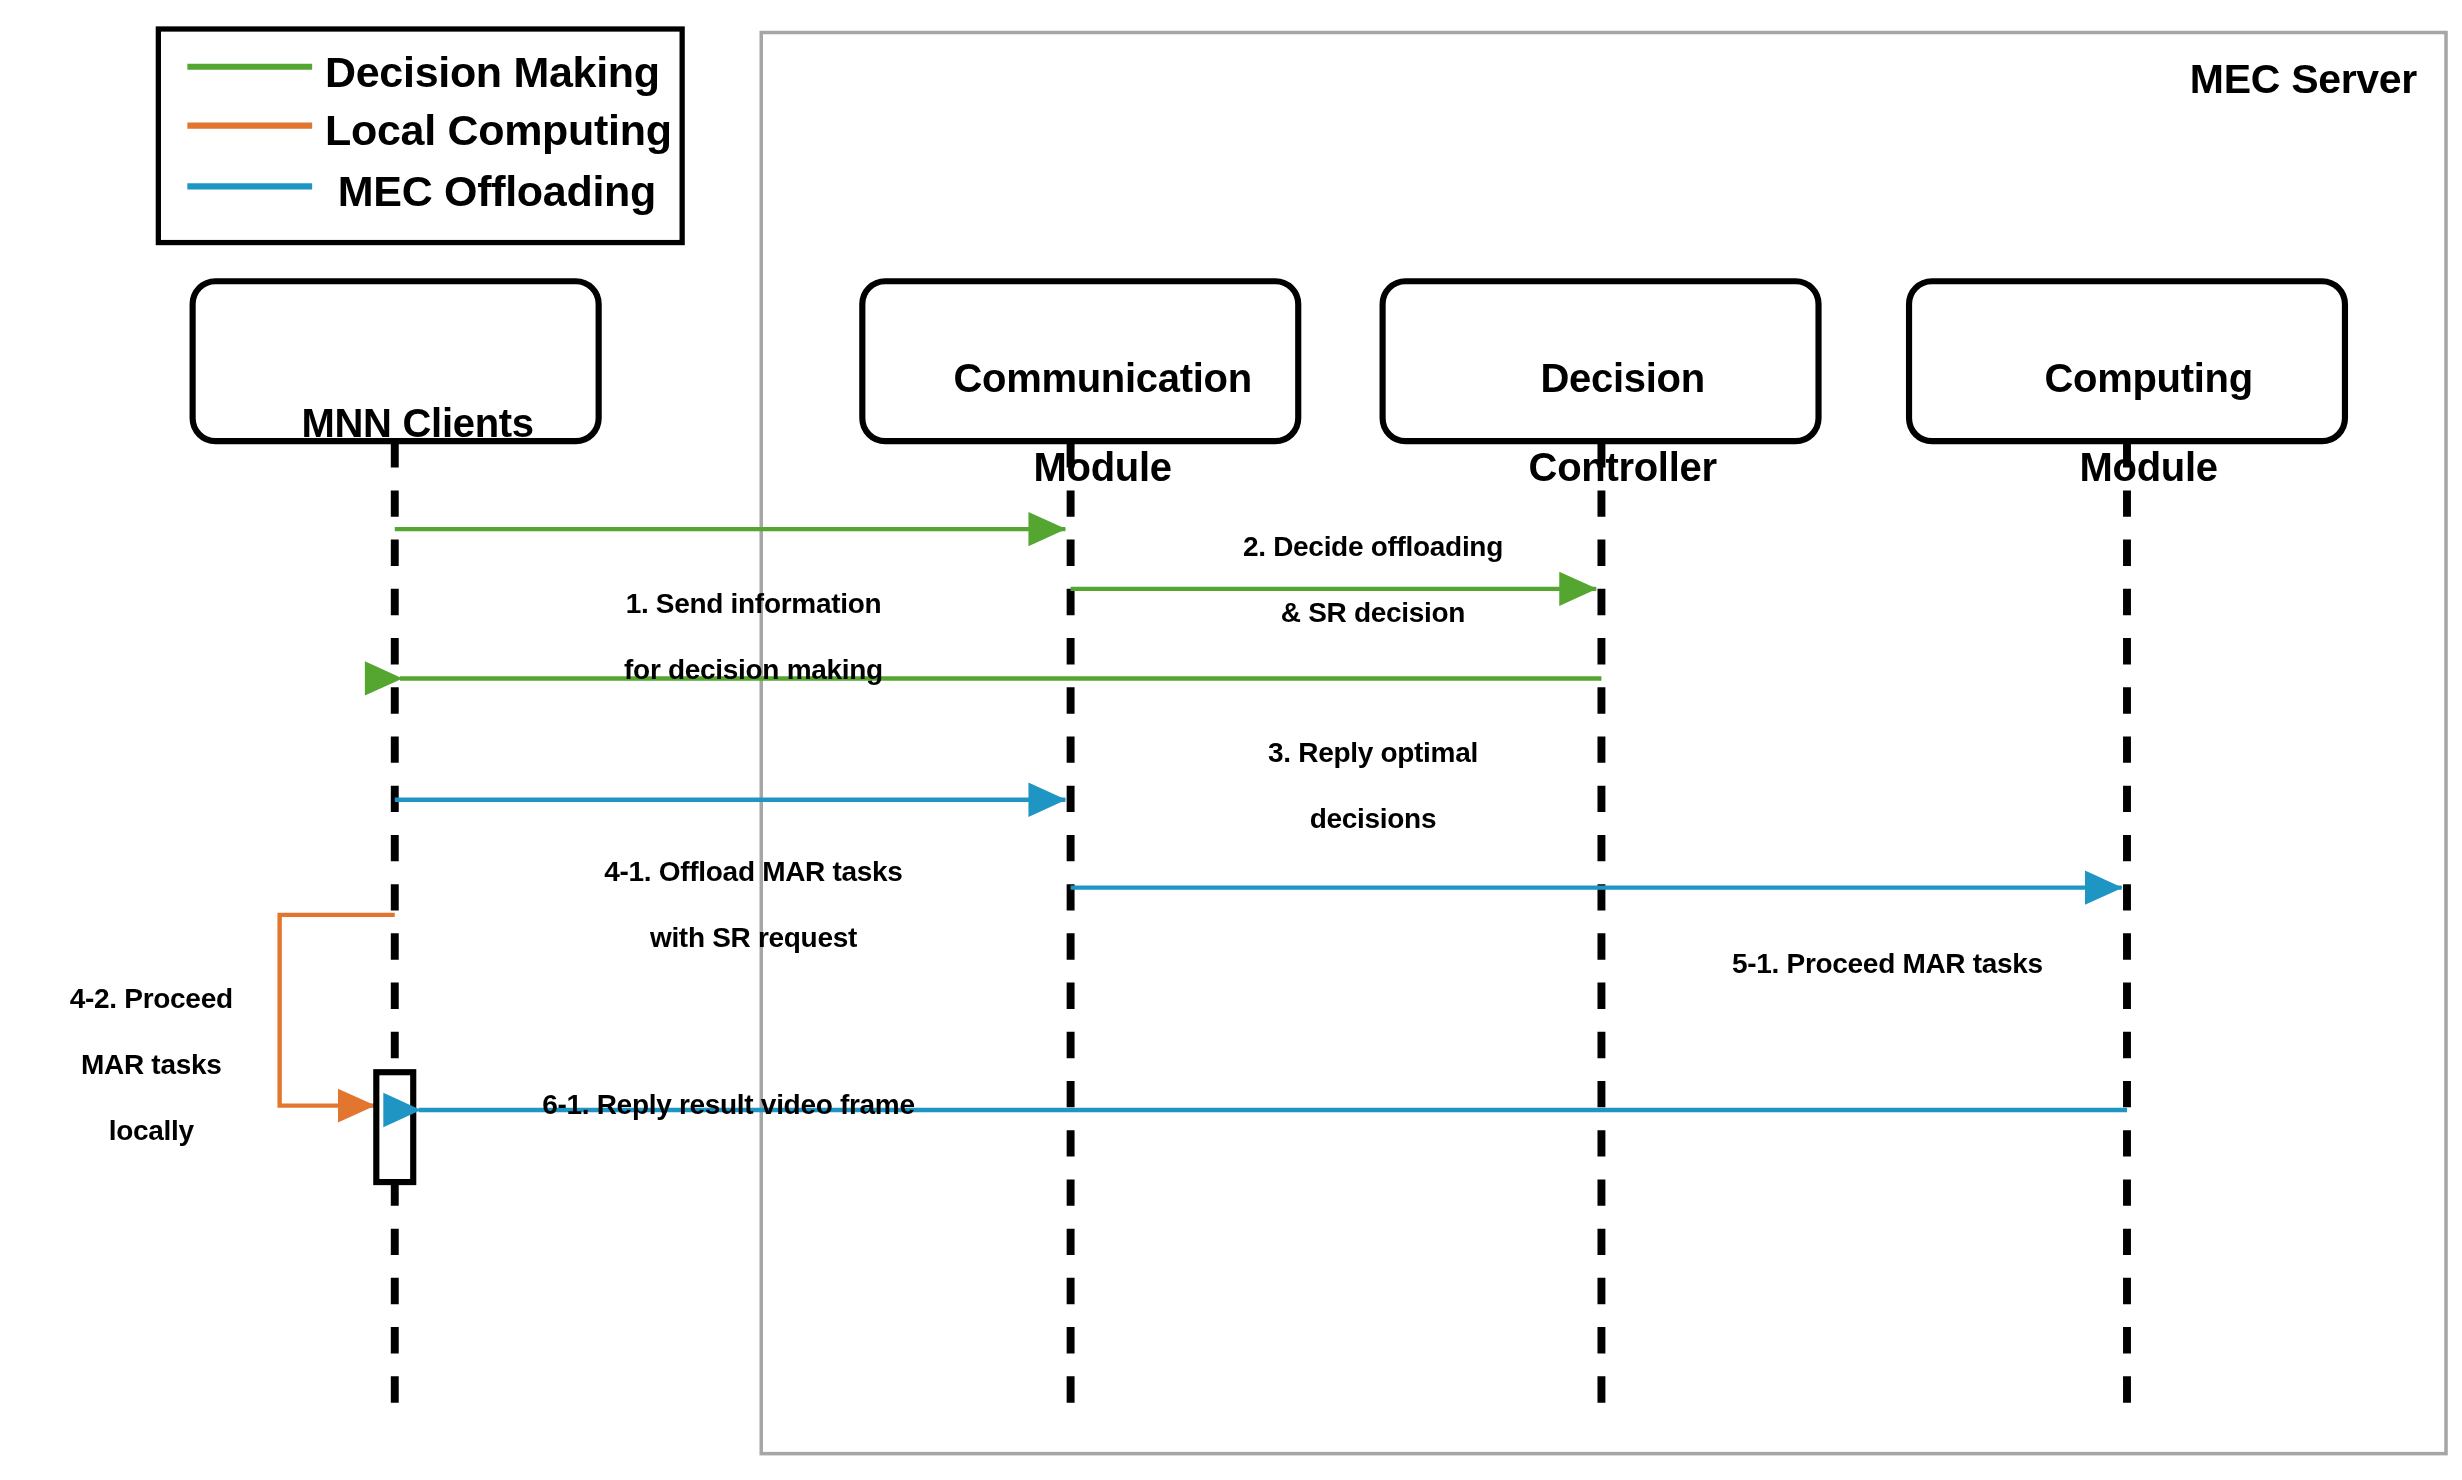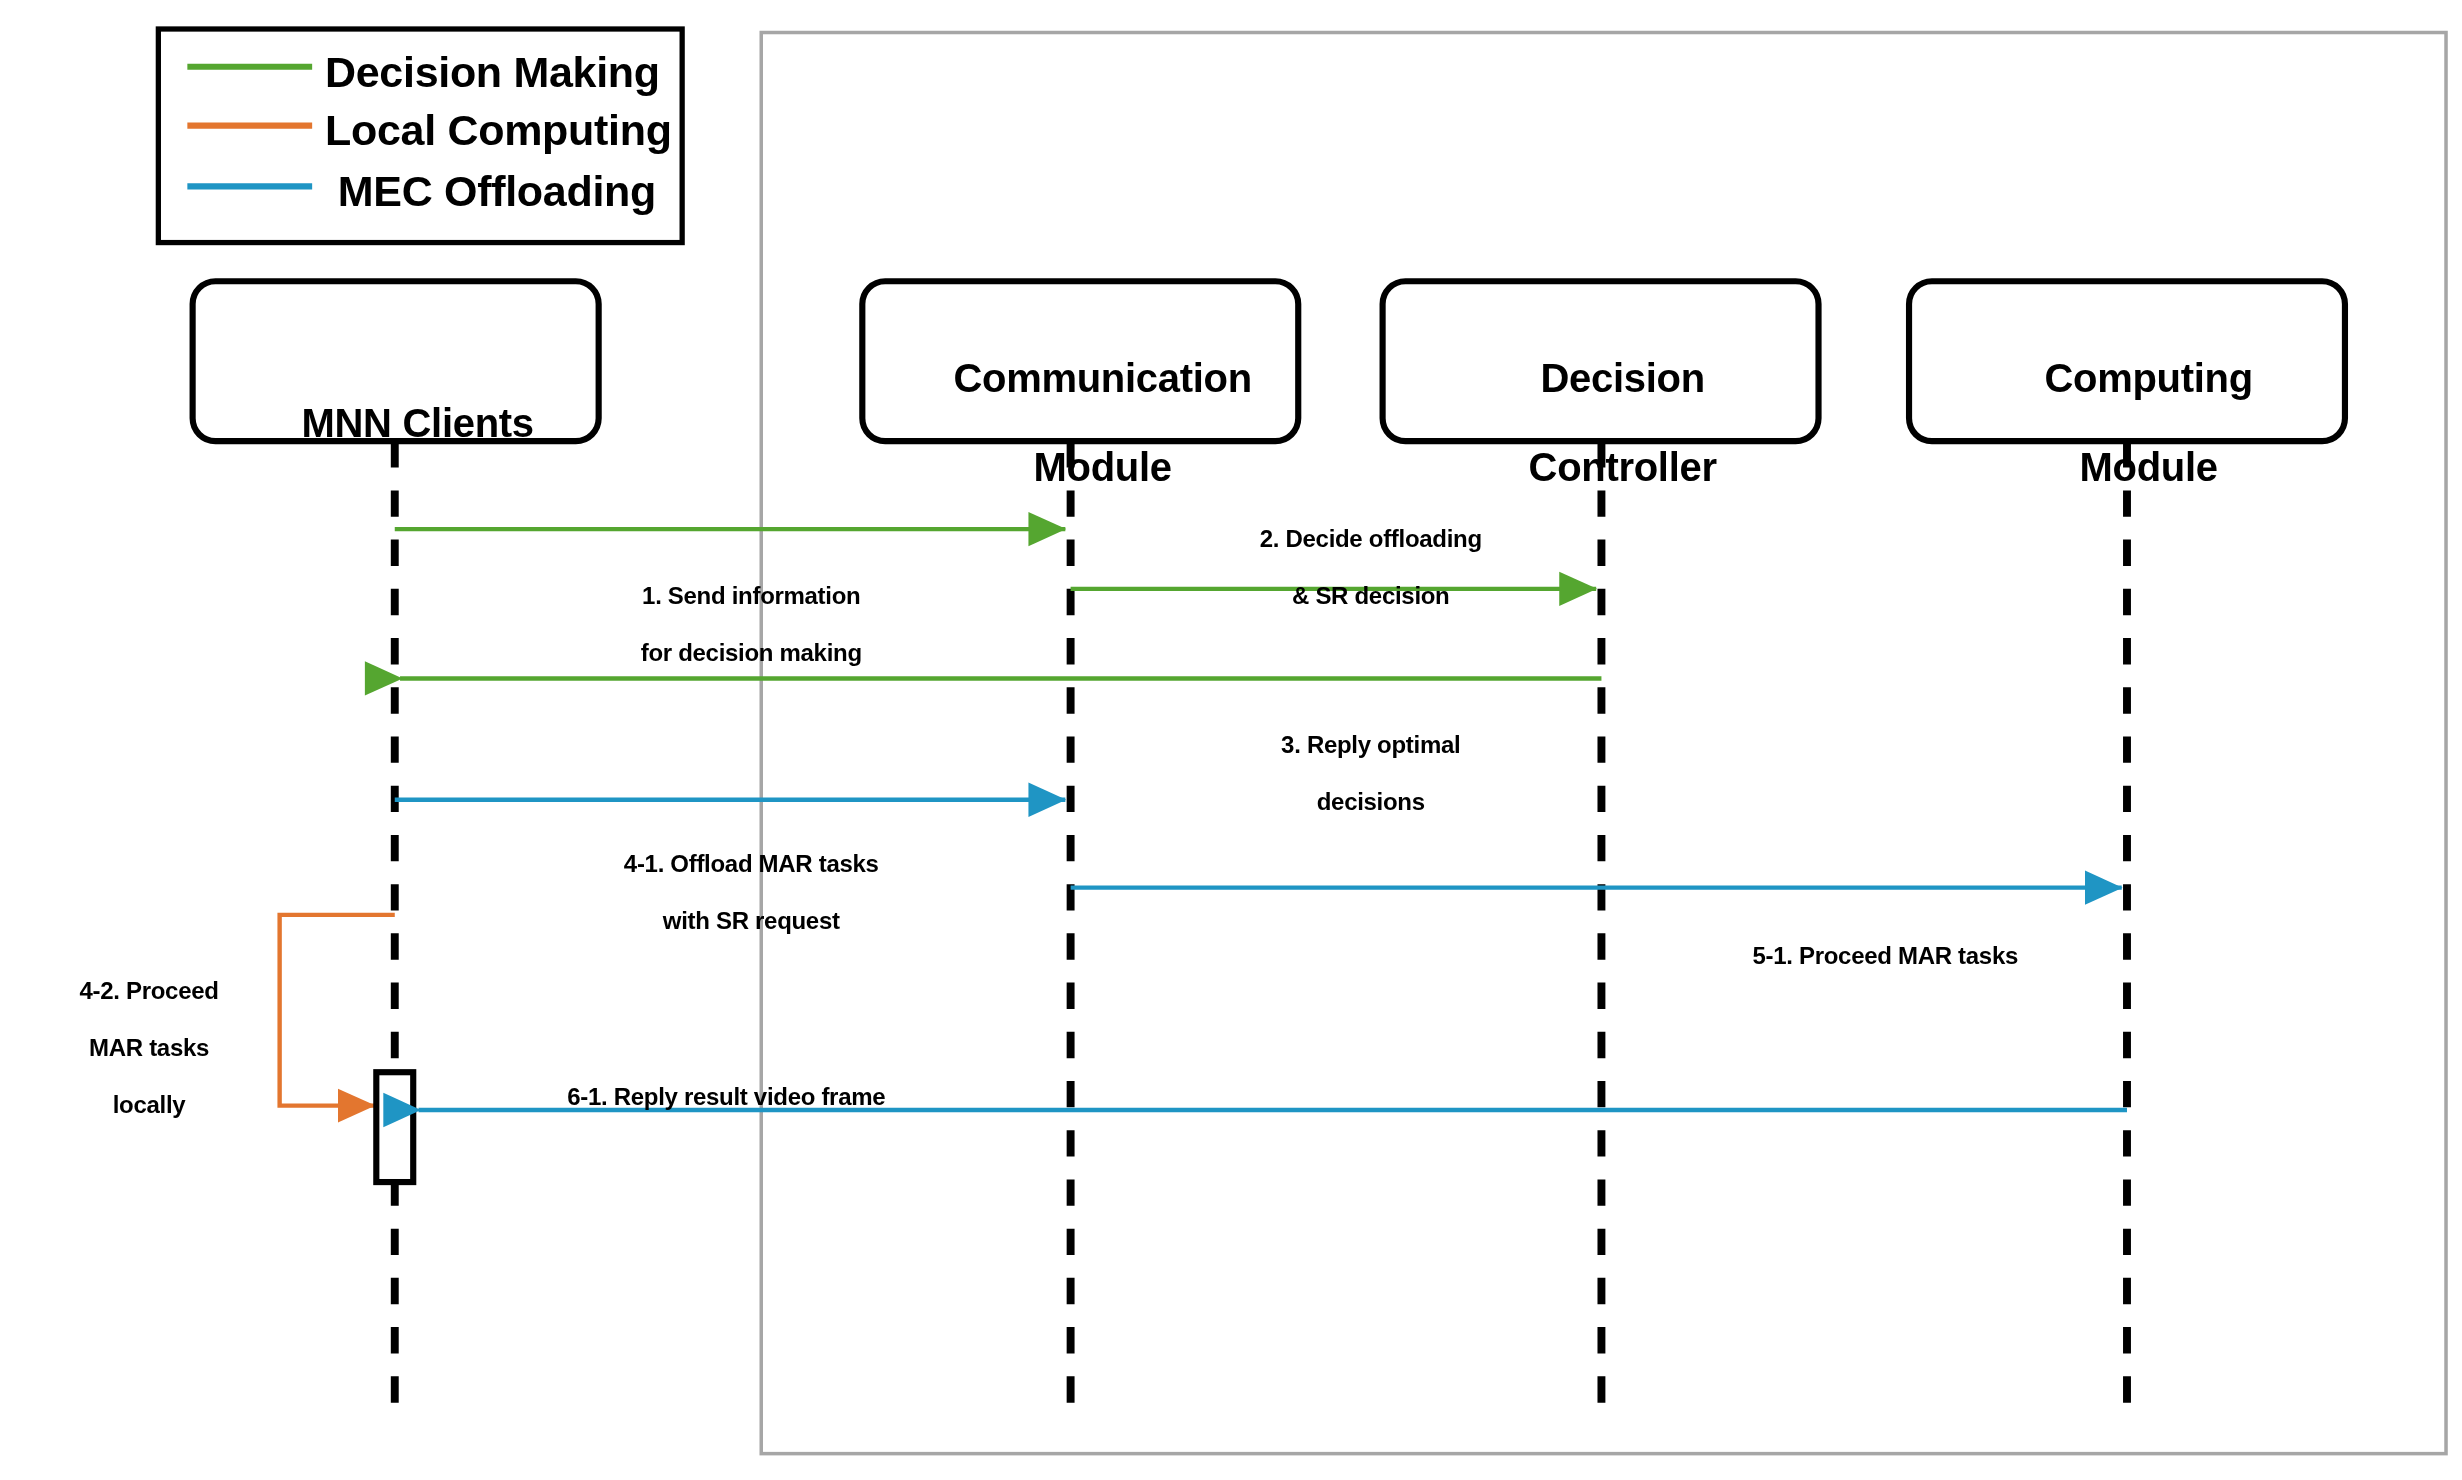--- a/index.html
+++ b/index.html
@@ -28,21 +28,21 @@
   .lbl {
     position: absolute;
     font-family: "Liberation Sans", sans-serif;
     font-weight: bold;
     color: #000000;
     white-space: pre;
     line-height: 1.18;
     letter-spacing: -0.3px;
   }
   .msg-lbl {
-    font-size: 24px;
+    font-size: 28px;
     text-align: center;
   }
   .part-lbl {
     font-size: 40px;
     text-align: center;
     line-height: 1.12;
   }
   .legend-lbl {
     font-size: 43px;
     text-align: right;
@@ -107,20 +107,21 @@
 
     <rect x="428" y="1220" width="42" height="125" fill="#ffffff" stroke="#000000" stroke-width="7"></rect>
 
     <line x1="2420" y1="1263" x2="476" y2="1263" stroke="#1f95c4" stroke-width="5" marker-end="url(#ah-blue-l)"></line>
   </svg>
 
   <div class="lbl legend-lbl" style="left:325px; top:47px; width:331px;">Decision Making</div>
   <div class="lbl legend-lbl" style="left:325px; top:105px; width:331px;">Local Computing</div>
   <div class="lbl legend-lbl" style="left:325px; top:166px; width:331px;">MEC Offloading</div>
 
+  <div class="lbl mec-lbl" style="left:1758px; top:55px; width:659px;">MEC Server</div>
 
   <div class="lbl part-lbl" style="left:193px; top:356px; width:406px;">
     <span>MNN Clients</span>
   </div>
 
   <div class="lbl part-lbl" style="left:854px; top:311px; width:454px;">
     <span>Communication</span><br>
     <span>Module</span>
   </div>
 

